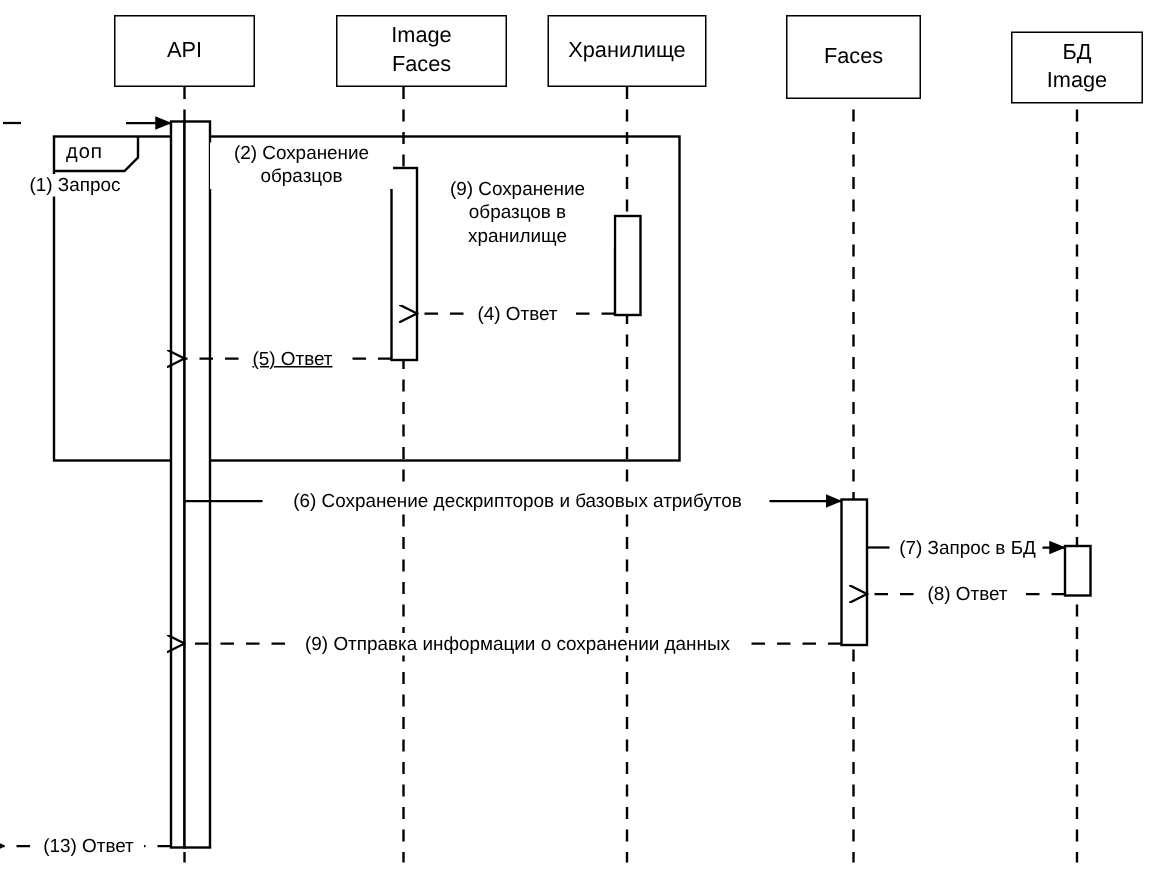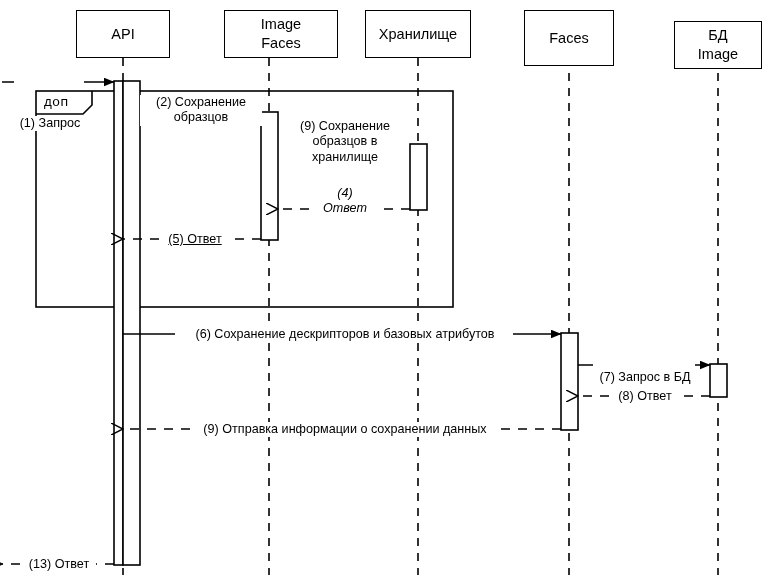--- a/index.html
+++ b/index.html
@@ -143,24 +143,24 @@
         </div>
       </div>
     </div>
   <div id="message-labels">
       <div class="msg-label" style="width: 62px; left: 18px; top: 88px; margin-top: 28px;">(1) Запрос</div>
       <div class="msg-label" style="width: 120px; left: 140px; top: 95px;">(2) Сохранение
 образцов</div>
       <div class="msg-label" style="width: 125px; left: 281.5px; top: 119px;">(9) Сохранение
 образцов в
 хранилище</div>
-      <div class="msg-label" style="width: 62px; left: 313px; top: 186px; font-style: italic;">(4) Ответ</div>
+      <div class="msg-label" style="width: 62px; left: 313px; top: 202px;">(4) Ответ</div>
       <div class="msg-label" style="width: 62px; left: 163px; top: 232px; text-decoration: underline;">(5) Ответ</div>
       <div class="msg-label" style="width: 330px; left: 179px; top: 327px;">(6) Сохранение дескрипторов и базовых атрибутов</div>
-      <div class="msg-label" style="width: 94px; left: 597px; top: 358px; margin-top: 12px;">(7) Запрос в БД</div>
+      <div class="msg-label" style="width: 94px; left: 597px; top: 358px;">(7) Запрос в БД</div>
       <div class="msg-label" style="width: 62px; left: 613px; top: 389px;">(8) Ответ</div>
       <div class="msg-label" style="width: 300px; left: 194px; top: 422px; text-align: center;">(9) Отправка информации о сохранении данных</div>
       <div class="msg-label" style="width: 68px; left: 24px; top: 557px;">(13) Ответ</div>
     </div>
   <div id="fragment-labels">
       <div class="frag-label" style="left: 44px; top: 96px; font-family: Liberation Mono, monospace;">доп</div>
     </div>
 </div>
 
 </body></html>

